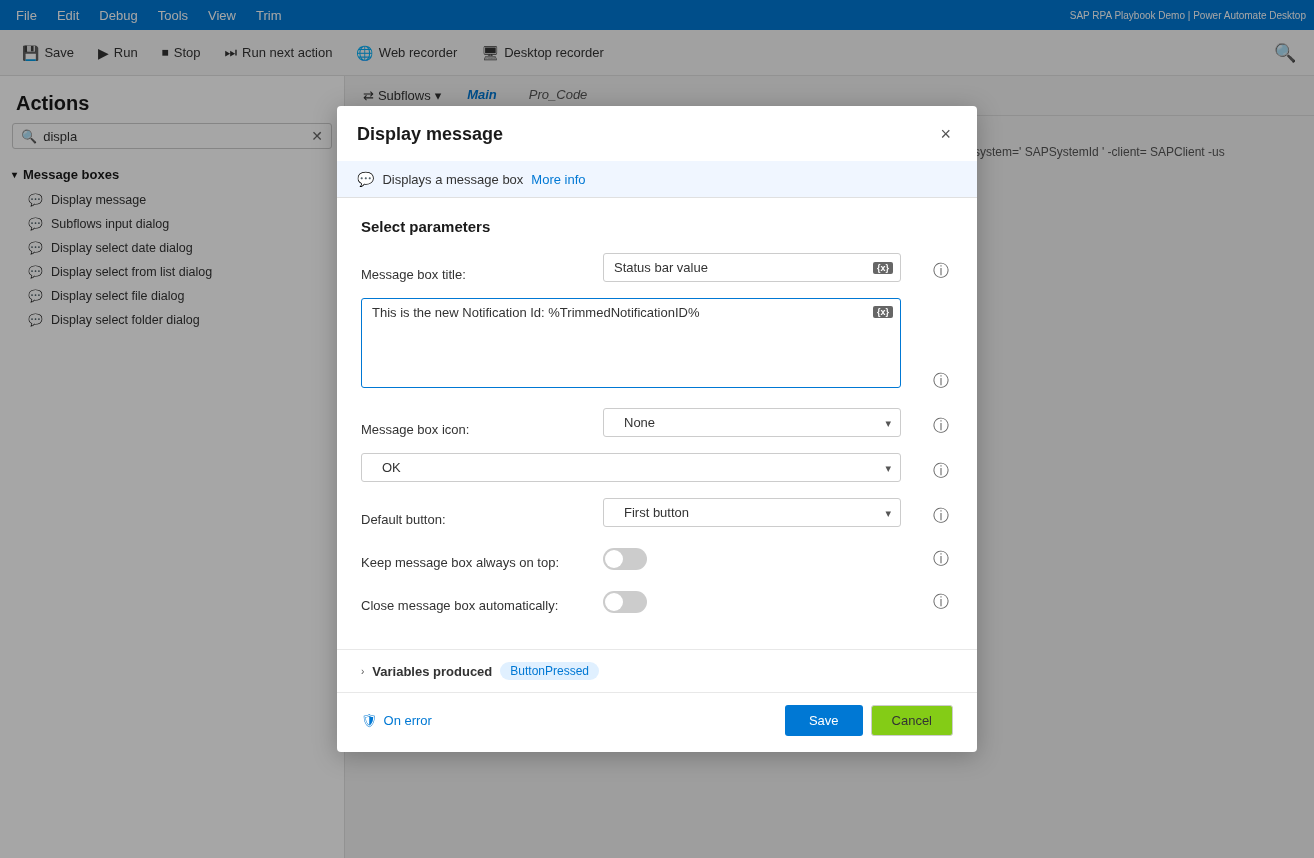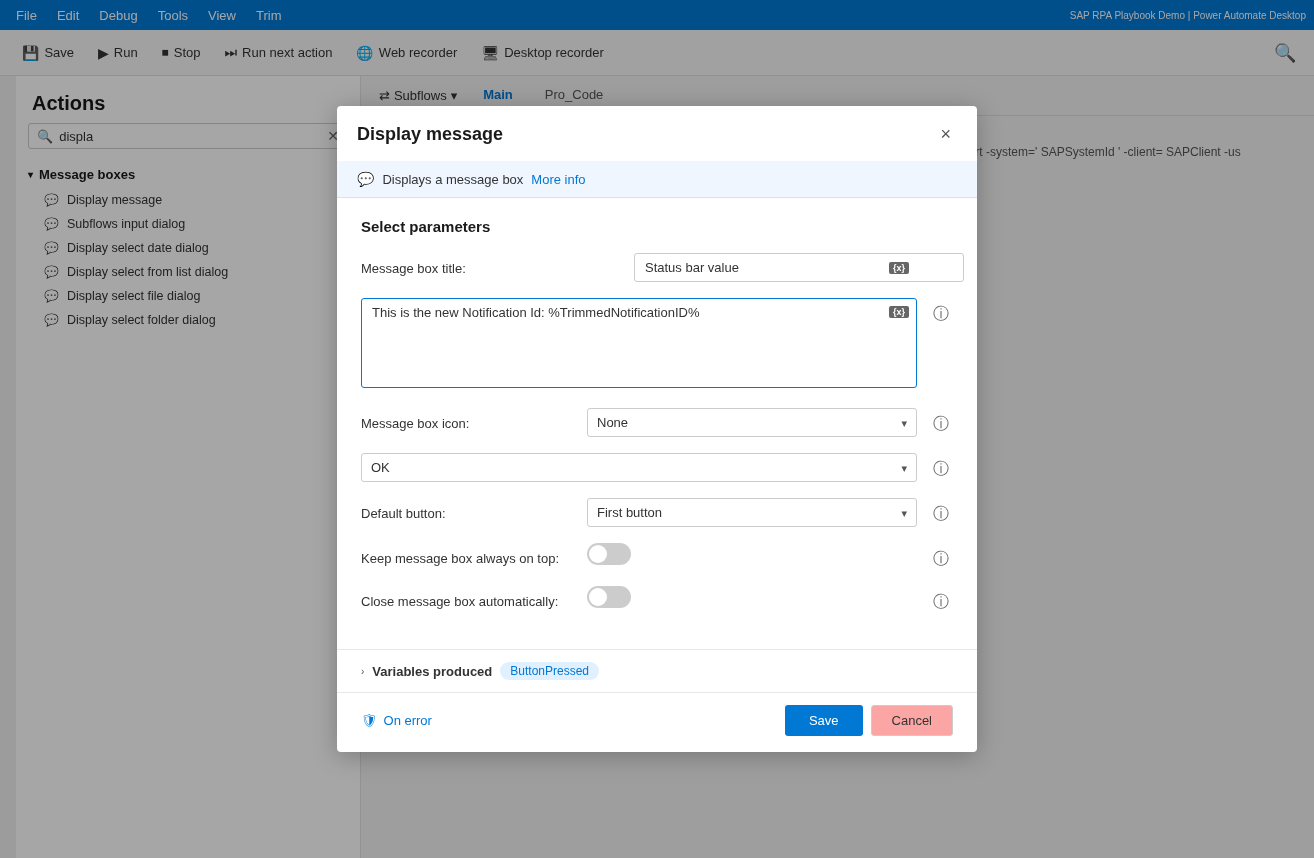--- a/index.html
+++ b/index.html
@@ -57,21 +57,20 @@
       font-size: 18px;
       color: #333;
       cursor: pointer;
       padding: 5px;
     }
 
     
     .main-layout {
       display: flex;
       height: calc(858px - 76px);
-      padding-left: 16px;
     }
 
     
     .actions-panel {
       width: 345px;
       background: white;
       border-right: 1px solid #e0e0e0;
       display: flex;
       flex-direction: column;
     }
@@ -154,20 +153,21 @@
       cursor: pointer;
       font-size: 13px;
       color: #333;
     }
     .tab-item {
       padding: 8px 16px;
       font-size: 13px;
       cursor: pointer;
       border-bottom: 2px solid transparent;
       color: #555;
+      font-style: italic;
     }
     .tab-item.active {
       border-bottom: 2px solid #0078d4;
       color: #0078d4;
       font-weight: 600;
     }
 
     
     .flow-area {
       flex: 1;
@@ -267,58 +267,57 @@
 
     .params-title {
       font-size: 15px;
       font-weight: 600;
       margin-bottom: 18px;
       color: #1a1a1a;
     }
 
     .param-row {
       display: flex;
-      align-items: flex-start;
+      align-items: flex-end;
       margin-bottom: 16px;
-      gap: 16px;
+      gap: 32px;
     }
     .param-label {
       min-width: 210px;
       font-size: 13px;
       color: #333;
       padding-top: 8px;
     }
     .param-control { flex: 1; position: relative; }
 
     .param-input {
       width: 100%;
       padding: 6px 36px 6px 10px;
       border: 1px solid #ccc;
       border-radius: 3px;
       font-size: 13px;
       color: #333;
       outline: none;
-      margin-left: 47px;
     }
 
     .param-textarea {
       width: 100%;
       padding: 6px 36px 6px 10px;
       border: 1px solid #0078d4;
       border-radius: 3px;
       font-size: 13px;
       color: #333;
       outline: none;
       height: 90px;
       resize: none;
     }
 
     .param-select {
       width: 100%;
-      padding: 6px 36px 6px 9px;
+      padding: 6px 36px 6px 20px;
       border: 1px solid #ccc;
       border-radius: 3px;
       font-size: 13px;
       color: #333;
       appearance: none;
       background: white;
       cursor: pointer;
       outline: none;
     }
 
@@ -437,21 +436,21 @@
     .btn-primary {
       background: #0078d4;
       color: white;
       border: none;
       padding: 7px 24px;
       border-radius: 3px;
       font-size: 13px;
       cursor: pointer;
     }
     .btn-secondary {
-      background: #fca5a5;
+      background: #84cc16;
       color: #333;
       border: 1px solid #ccc;
       padding: 7px 20px;
       border-radius: 3px;
       font-size: 13px;
       cursor: pointer;
     }
   </style>
 </head>
 <body>

